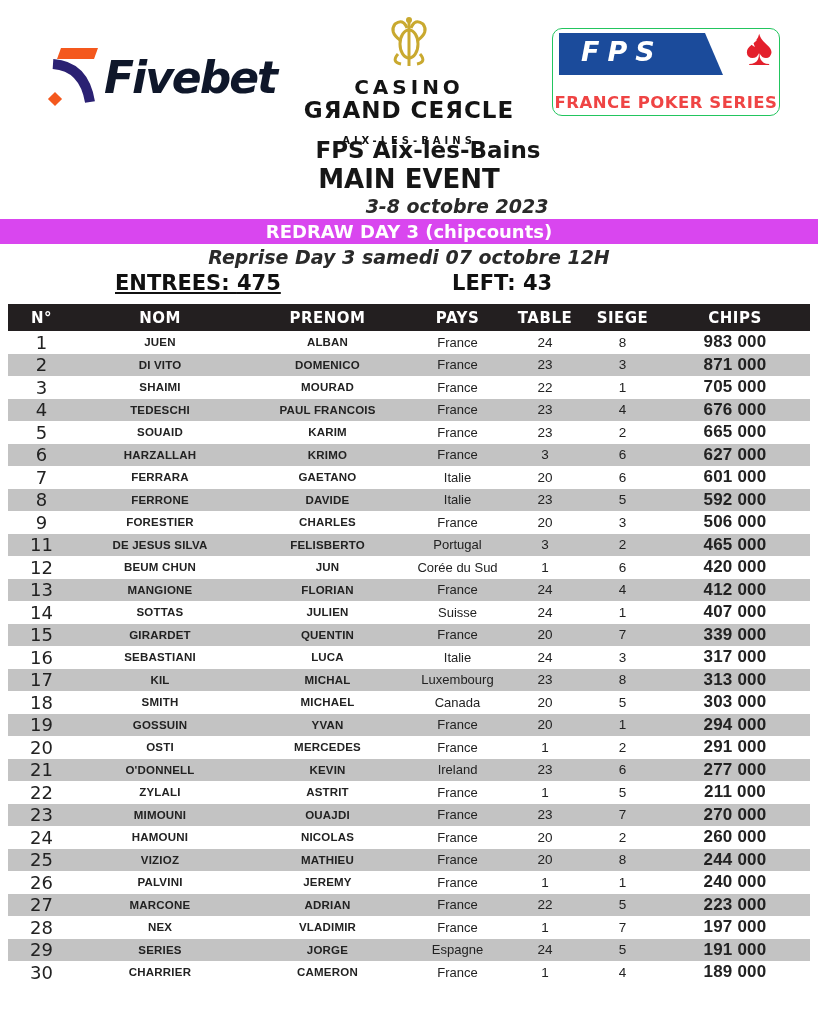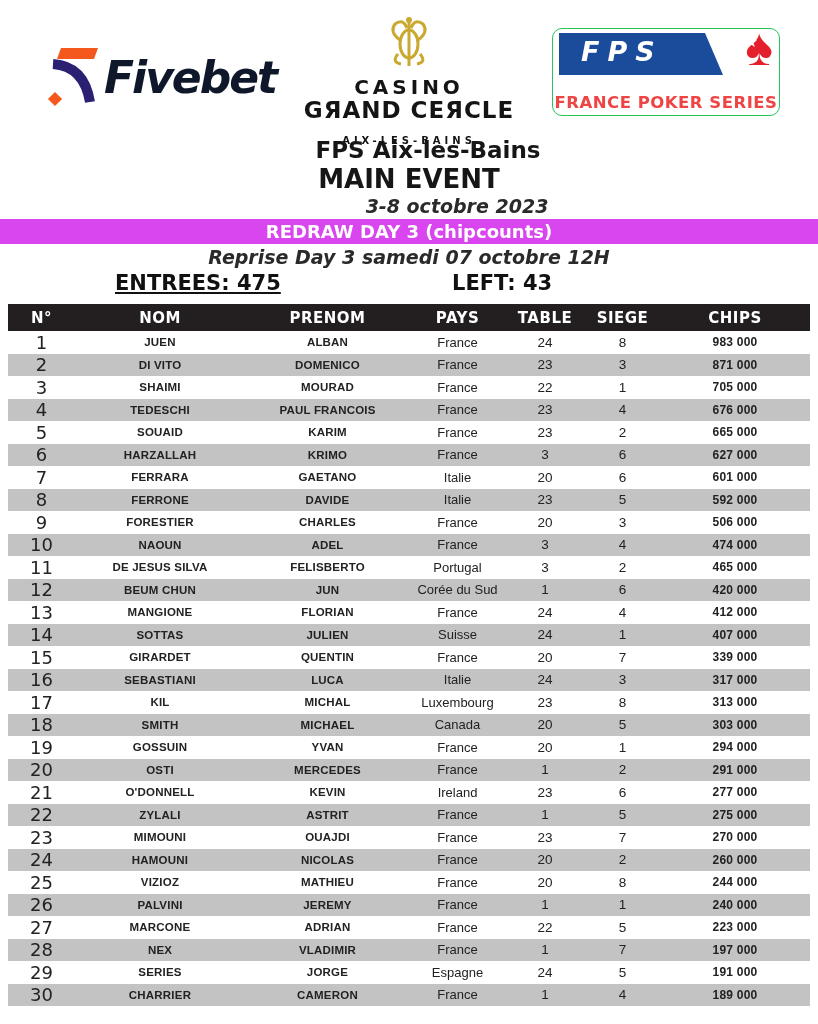--- a/index.html
+++ b/index.html
@@ -57,21 +57,21 @@
   table.chips th {
     background:#231f20; color:#ffffff; height:27px; font-family:"DejaVu Sans", sans-serif;
     font-weight:bold; font-size:15px; letter-spacing:0.5px; padding:0; text-align:center;
   }
   table.chips td { height:22.5px; padding:0; text-align:center; vertical-align:middle; color:#222; }
   table.chips tbody tr:nth-child(even) { background:#c3c3c3; }
   td.col-no     { font-family:"DejaVu Sans", sans-serif; font-size:18px; font-weight:normal; color:#2e2e2e; }
   td.col-nom, td.col-prenom { font-family:"Liberation Sans", sans-serif; font-size:11.5px; font-weight:bold; letter-spacing:0.2px; }
   td.col-pays   { font-family:"Liberation Sans", sans-serif; font-size:13px; }
   td.col-table, td.col-siege { font-family:"Liberation Sans", sans-serif; font-size:13.5px; }
-  td.col-chips  { font-family:"Liberation Sans", sans-serif; font-size:12px; font-weight:bold; letter-spacing:0.2px; }
+  td.col-chips  { font-family:"Liberation Sans", sans-serif; font-size:17px; font-weight:bold; letter-spacing:0.2px; }
 </style>
 </head>
 <body>
 
 <div class="page">
 
   <div class="fivebet-logo">
     <span>
       <svg width="54" height="64" viewBox="0 0 54 64">
         <polygon points="15,4 52,4 48,15 11,15" fill="#f4581d"></polygon>
@@ -219,29 +219,20 @@
         <tr>
           <td class="col-no">9</td>
           <td class="col-nom">FORESTIER</td>
           <td class="col-prenom">CHARLES</td>
           <td class="col-pays">France</td>
           <td class="col-table">20</td>
           <td class="col-siege">3</td>
           <td class="col-chips">506 000</td>
         </tr>
         <tr>
-          <td class="col-no">10</td>
-          <td class="col-nom">NAOUN</td>
-          <td class="col-prenom">ADEL</td>
-          <td class="col-pays">France</td>
-          <td class="col-table">3</td>
-          <td class="col-siege">4</td>
-          <td class="col-chips">474 000</td>
-        </tr>
-        <tr>
           <td class="col-no">11</td>
           <td class="col-nom">DE JESUS SILVA</td>
           <td class="col-prenom">FELISBERTO</td>
           <td class="col-pays">Portugal</td>
           <td class="col-table">3</td>
           <td class="col-siege">2</td>
           <td class="col-chips">465 000</td>
         </tr>
         <tr>
           <td class="col-no">12</td>
@@ -333,21 +324,21 @@
           <td class="col-siege">6</td>
           <td class="col-chips">277 000</td>
         </tr>
         <tr>
           <td class="col-no">22</td>
           <td class="col-nom">ZYLALI</td>
           <td class="col-prenom">ASTRIT</td>
           <td class="col-pays">France</td>
           <td class="col-table">1</td>
           <td class="col-siege">5</td>
-          <td class="col-chips">275 000</td>
+          <td class="col-chips">211 000</td>
         </tr>
         <tr>
           <td class="col-no">23</td>
           <td class="col-nom">MIMOUNI</td>
           <td class="col-prenom">OUAJDI</td>
           <td class="col-pays">France</td>
           <td class="col-table">23</td>
           <td class="col-siege">7</td>
           <td class="col-chips">270 000</td>
         </tr>

